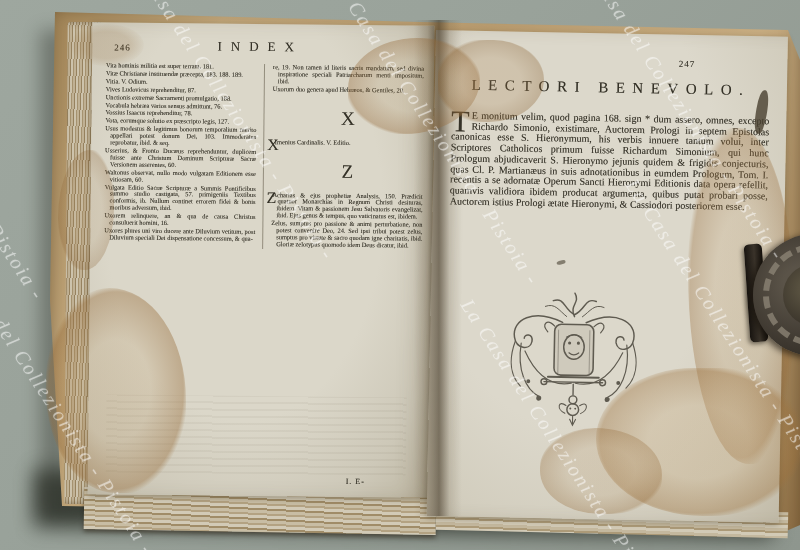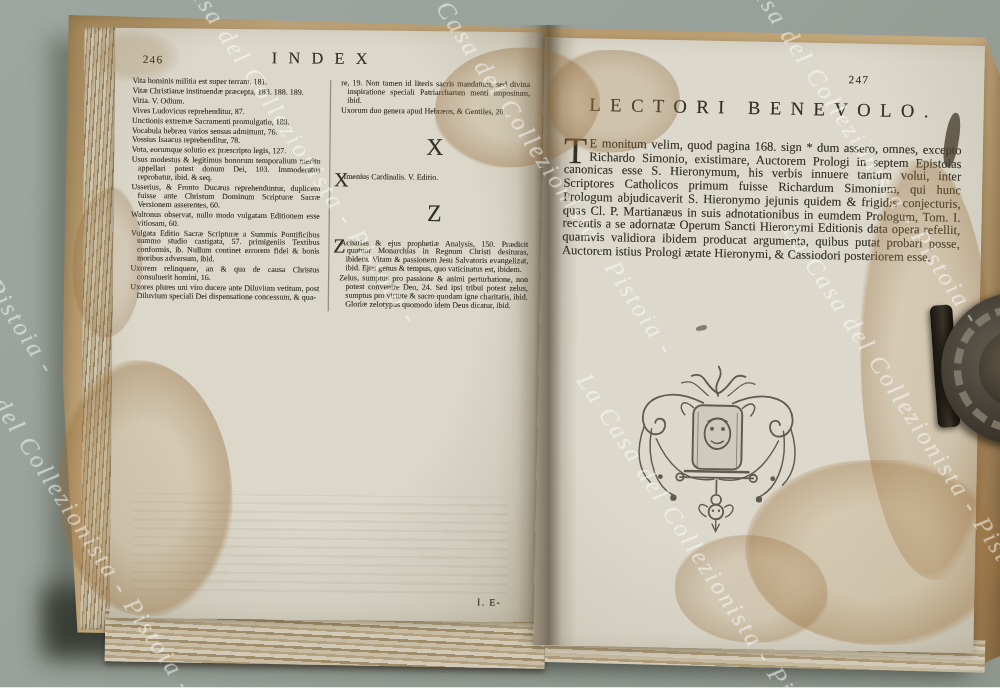--- a/index.html
+++ b/index.html
@@ -52,21 +52,21 @@
   .pn-right { right:92px; top:24px; }
   .index-title { position:absolute; left:62px; top:15px; width:212px; text-align:center;
     font-size:13px; letter-spacing:9px; }
   .cols { position:absolute; left:14px; top:40px; width:318px; display:flex; }
   .col { font-size:6.4px; line-height:6.9px; text-align:justify; }
   .col1 { width:152px; padding-right:7px; }
   .col2 { width:152px; border-left:1px solid rgba(75,68,50,.5); padding-left:8px; }
   .entry { margin:0 0 1px 0; text-indent:-5px; padding-left:5px; }
   .sec-head { text-align:center; font-size:19px; line-height:20px; margin:15px 0 11px; text-indent:0; }
   .dropcap-sm { float:left; font-size:16px; line-height:12px; margin:0 1px 0 -5px; }
-  .catchword { position:absolute; left:258px; top:452px; font-size:8px; letter-spacing:1px;margin-left:36px; }
+  .catchword { position:absolute; left:258px; top:452px; font-size:8px; letter-spacing:1px; }
 
   .lectori-title { position:absolute; left:0; top:46px; width:100%; text-align:center;
     font-size:15px; letter-spacing:7.5px; }
   .lectori-body { position:absolute; left:17px; top:80px; width:318px;
     font-size:10px; line-height:10.7px; text-align:justify; }
   .dropcap-lg { float:left; font-size:30px; line-height:21px; margin:0 2px 0 0; }
   .ink-mark { position:absolute; left:125px; top:228px; width:9px; height:4px;
     background:rgba(60,52,38,.55); border-radius:60% 40% 50% 50%; transform:rotate(-12deg); }
   .ornament { position:absolute; left:56px; top:258px; width:176px; height:138px; opacity:.88; }
 

